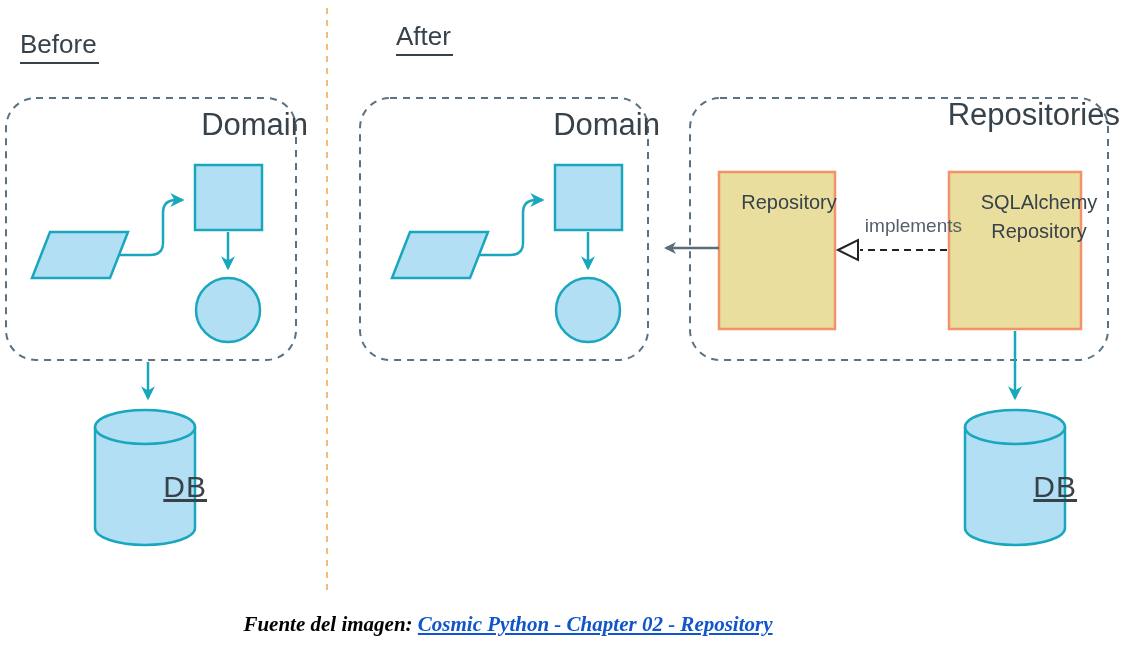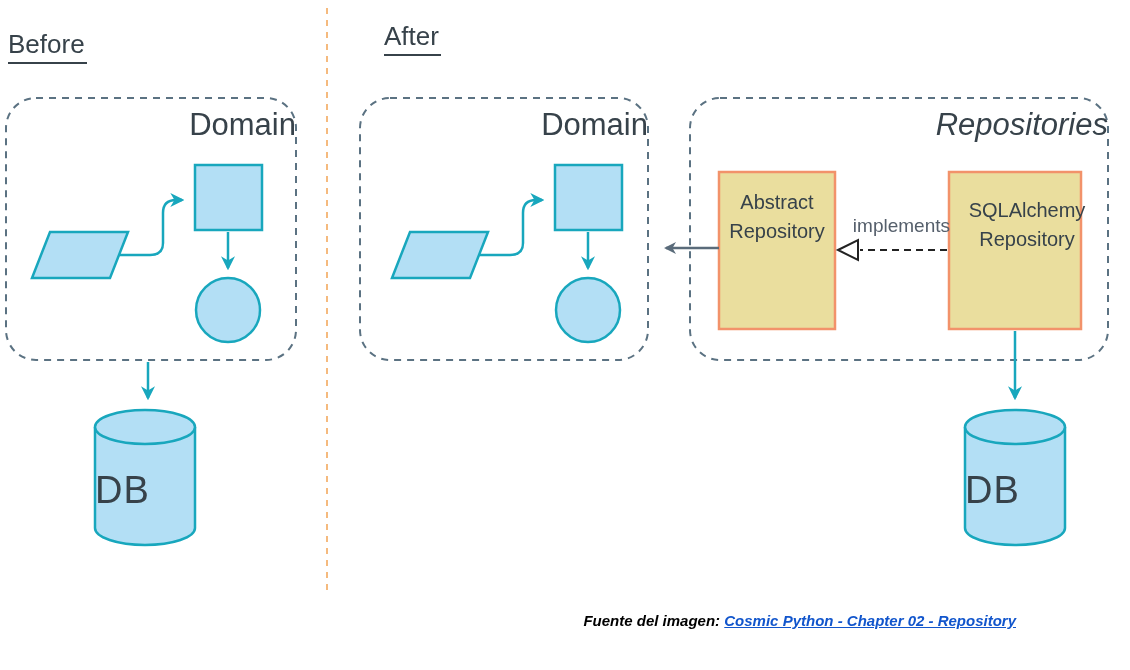--- a/index.html
+++ b/index.html
@@ -19,29 +19,29 @@
   .teal-line{fill:none;stroke:var(--shape-stroke);stroke-width:2.5;}
   .gray-line{fill:none;stroke:var(--arrow-gray);stroke-width:2.5;}
   .impl-line{fill:none;stroke:var(--implements-line);stroke-width:2;stroke-dasharray:7 5;}
   .impl-tri{fill:#ffffff;stroke:var(--implements-line);stroke-width:2;}
   .repo-box{fill:var(--repo-fill);stroke:var(--repo-stroke);stroke-width:2.5;}
   .divider{fill:none;stroke:var(--divider);stroke-width:2;stroke-dasharray:6 6;}
   .mk-teal{fill:var(--shape-stroke);}
   .mk-gray{fill:var(--arrow-gray);}
 
   
-  .lbl{position:absolute;color:var(--text-dark);line-height:1.1;}
+  .lbl{position:absolute;color:var(--text-dark);line-height:1.1;margin-left:12px;}
   .section-lbl{font-size:26px;border-bottom:2px solid var(--text-dark);padding:0 2px 3px 0;}
   .box-title{font-size:31px;text-align:right;}
   .repo-lbl{font-size:20px;text-align:center;line-height:1.45;}
   .impl-lbl{font-size:19px;color:var(--text-gray);text-align:right;}
-  .db-lbl{font-size:38px;text-align:left;letter-spacing:1px;}
+  .db-lbl{font-size:30px;text-align:right;letter-spacing:1px;text-decoration:underline;}
 
-  .caption{position:absolute;left:0;top:612px;width:1016px;text-align:right;
-           font-size:15px;font-style:italic;font-weight:bold;color:#000;}
+  .caption{position:absolute;left:0;top:612px;width:1016px;text-align:center;
+           font-size:21px;font-style:italic;font-weight:bold;color:#000;font-family:Liberation Serif, serif;}
   .caption a{color:var(--link-blue);text-decoration:underline;cursor:pointer;}
 </style>
 </head>
 <body>
 
 <div class="canvas">
 
   <svg class="svg-layer" viewBox="0 0 1130 600">
     <defs>
       <marker id="mTeal" viewBox="0 0 12 12" markerWidth="14" markerHeight="14" refX="10" refY="6" orient="auto" markerUnits="userSpaceOnUse">
@@ -90,27 +90,26 @@
 
     <path class="blue-shape" d="M965,427 L965,528 A50,17 0 0 0 1065,528 L1065,427"></path>
     <ellipse class="blue-shape" cx="1015" cy="427" rx="50" ry="17"></ellipse>
   </svg>
 
   <div class="lbl section-lbl" style="left:8px;top:30px;">Before</div>
   <div class="lbl section-lbl" style="left:384px;top:22px;">After</div>
 
   <div class="lbl box-title" style="left:6px;top:108px;width:290px;">Domain</div>
   <div class="lbl box-title" style="left:360px;top:108px;width:288px;">Domain</div>
-  <div class="lbl box-title" style="left:690px;top:108px;width:418px;font-style:italic;">Repositories</div>
+  <div class="lbl box-title" style="left:690px;top:98px;width:418px;">Repositories</div>
 
   <div class="lbl repo-lbl" style="left:719px;top:188px;width:116px;">
-    <div>Abstract</div>
     <div>Repository</div>
   </div>
-  <div class="lbl repo-lbl" style="left:949px;top:196px;width:156px;">
+  <div class="lbl repo-lbl" style="left:949px;top:188px;width:156px;">
     <div>SQLAlchemy</div>
     <div>Repository</div>
   </div>
 
   <div class="lbl impl-lbl" style="left:838px;top:216px;width:112px;">implements</div>
 
   <div class="lbl db-lbl" style="left:95px;top:470px;width:100px;">DB</div>
   <div class="lbl db-lbl" style="left:965px;top:470px;width:100px;">DB</div>
 
   <div class="caption">

